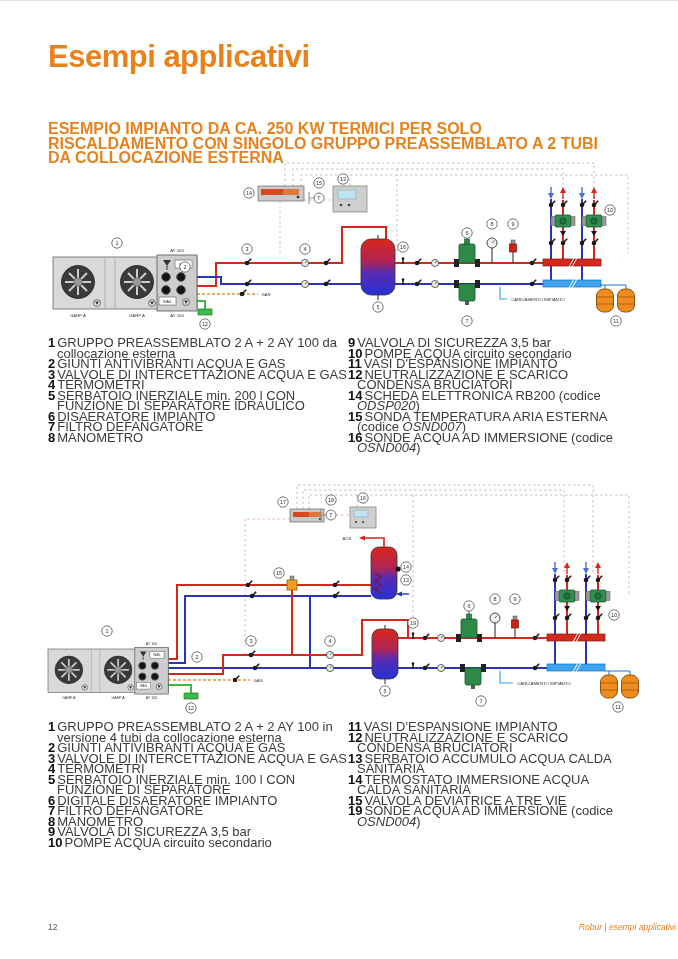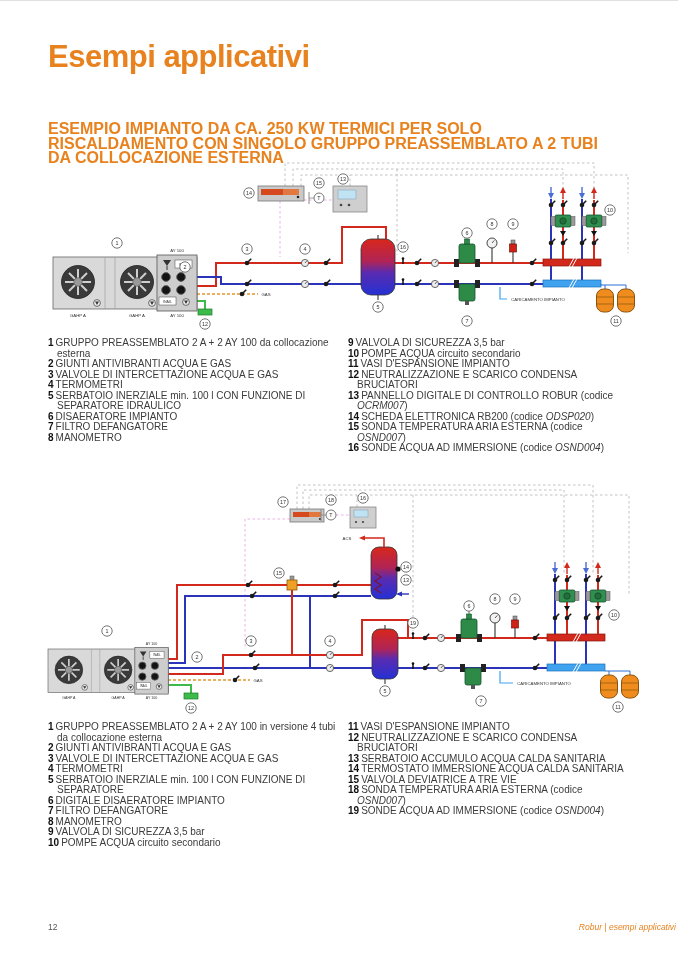--- a/index.html
+++ b/index.html
@@ -7,21 +7,21 @@
         font-family:"Liberation Sans",sans-serif;border-top:1px solid #e0e0e0;padding-left:46px;}
   .title{position:absolute;left:48px;top:38px;font-size:31px;font-weight:bold;
          color:#E8821E;letter-spacing:-0.5px;}
   .sechead{position:absolute;left:48px;width:568px;font-size:16px;font-weight:bold;
            color:#E8821E;line-height:14.5px;}
   #sec1head{top:121px;}
   #sec2head{top:434px;}
   .legend{position:absolute;left:48px;width:586px;display:flex;color:#3b3b3b;}
   #legend1{top:337px;}
   #legend2{top:721px;}
-  .lcol{font-size:10px;line-height:10.5px;}
+  .lcol{font-size:13px;line-height:10.5px;}
   .lcol.left{width:300px;flex:none;}
   .lcol.right{flex:1;}
   .li{padding-left:9px;text-indent:-9px;}
   .li b{color:#111;margin-right:2px;}
   .li i{font-style:italic;}
   .footer{position:absolute;left:48px;right:48px;top:921px;display:flex;
           justify-content:space-between;align-items:baseline;}
   .pagenum{font-size:8.5px;color:#555;}
   .footright{font-size:8.5px;color:#E8821E;font-style:italic;}
   svg{position:absolute;}
@@ -329,38 +329,37 @@
   <div class="legend" id="legend1">
     <div class="lcol left">
   <div class="li"><b>1</b><span>GRUPPO PREASSEMBLATO 2 A + 2 AY 100 da collocazione esterna</span><i></i><span></span></div>
 
   <div class="li"><b>2</b><span>GIUNTI ANTIVIBRANTI ACQUA E GAS</span><i></i><span></span></div>
 
   <div class="li"><b>3</b><span>VALVOLE DI INTERCETTAZIONE ACQUA E GAS</span><i></i><span></span></div>
 
   <div class="li"><b>4</b><span>TERMOMETRI</span><i></i><span></span></div>
 
-  <div class="li"><b>5</b><span>SERBATOIO INERZIALE min. 100 l CON FUNZIONE DI SEPARATORE IDRAULICO</span><i></i><span></span></div>
+  <div class="li"><b>5</b><span>SERBATOIO INERZIALE min. 200 l CON FUNZIONE DI SEPARATORE IDRAULICO</span><i></i><span></span></div>
 
   <div class="li"><b>6</b><span>DISAERATORE IMPIANTO</span><i></i><span></span></div>
 
   <div class="li"><b>7</b><span>FILTRO DEFANGATORE</span><i></i><span></span></div>
 
   <div class="li"><b>8</b><span>MANOMETRO</span><i></i><span></span></div>
 </div>
     <div class="lcol right">
   <div class="li"><b>9</b><span>VALVOLA DI SICUREZZA 3,5 bar</span><i></i><span></span></div>
 
   <div class="li"><b>10</b><span>POMPE ACQUA circuito secondario</span><i></i><span></span></div>
 
   <div class="li"><b>11</b><span>VASI D'ESPANSIONE IMPIANTO</span><i></i><span></span></div>
 
   <div class="li"><b>12</b><span>NEUTRALIZZAZIONE E SCARICO CONDENSA BRUCIATORI</span><i></i><span></span></div>
 
-  <div class="li"><b>13</b><span>PANNELLO DIGITALE DI CONTROLLO ROBUR (codice </span><i>OCRM007</i><span>)</span></div>
 
   <div class="li"><b>14</b><span>SCHEDA ELETTRONICA RB200 (codice </span><i>ODSP020</i><span>)</span></div>
 
   <div class="li"><b>15</b><span>SONDA TEMPERATURA ARIA ESTERNA (codice </span><i>OSND007</i><span>)</span></div>
 
   <div class="li"><b>16</b><span>SONDE ACQUA AD IMMERSIONE (codice </span><i>OSND004</i><span>)</span></div>
 </div>
   </div>
 
 
@@ -574,21 +573,20 @@
   <div class="li"><b>12</b><span>NEUTRALIZZAZIONE E SCARICO CONDENSA BRUCIATORI</span><i></i><span></span></div>
 
   <div class="li"><b>13</b><span>SERBATOIO ACCUMULO ACQUA CALDA SANITARIA</span><i></i><span></span></div>
 
   <div class="li"><b>14</b><span>TERMOSTATO IMMERSIONE ACQUA CALDA SANITARIA</span><i></i><span></span></div>
 
   <div class="li"><b>15</b><span>VALVOLA DEVIATRICE A TRE VIE</span><i></i><span></span></div>
 
 
 
-  <div class="li"><b>18</b><span>SONDA TEMPERATURA ARIA ESTERNA (codice </span><i>OSND007</i><span>)</span></div>
 
   <div class="li"><b>19</b><span>SONDE ACQUA AD IMMERSIONE (codice </span><i>OSND004</i><span>)</span></div>
 </div>
   </div>
 
   <div class="footer">
     <span class="pagenum">12</span>
     <span class="footright">Robur | esempi applicativi</span>
   </div>
 

